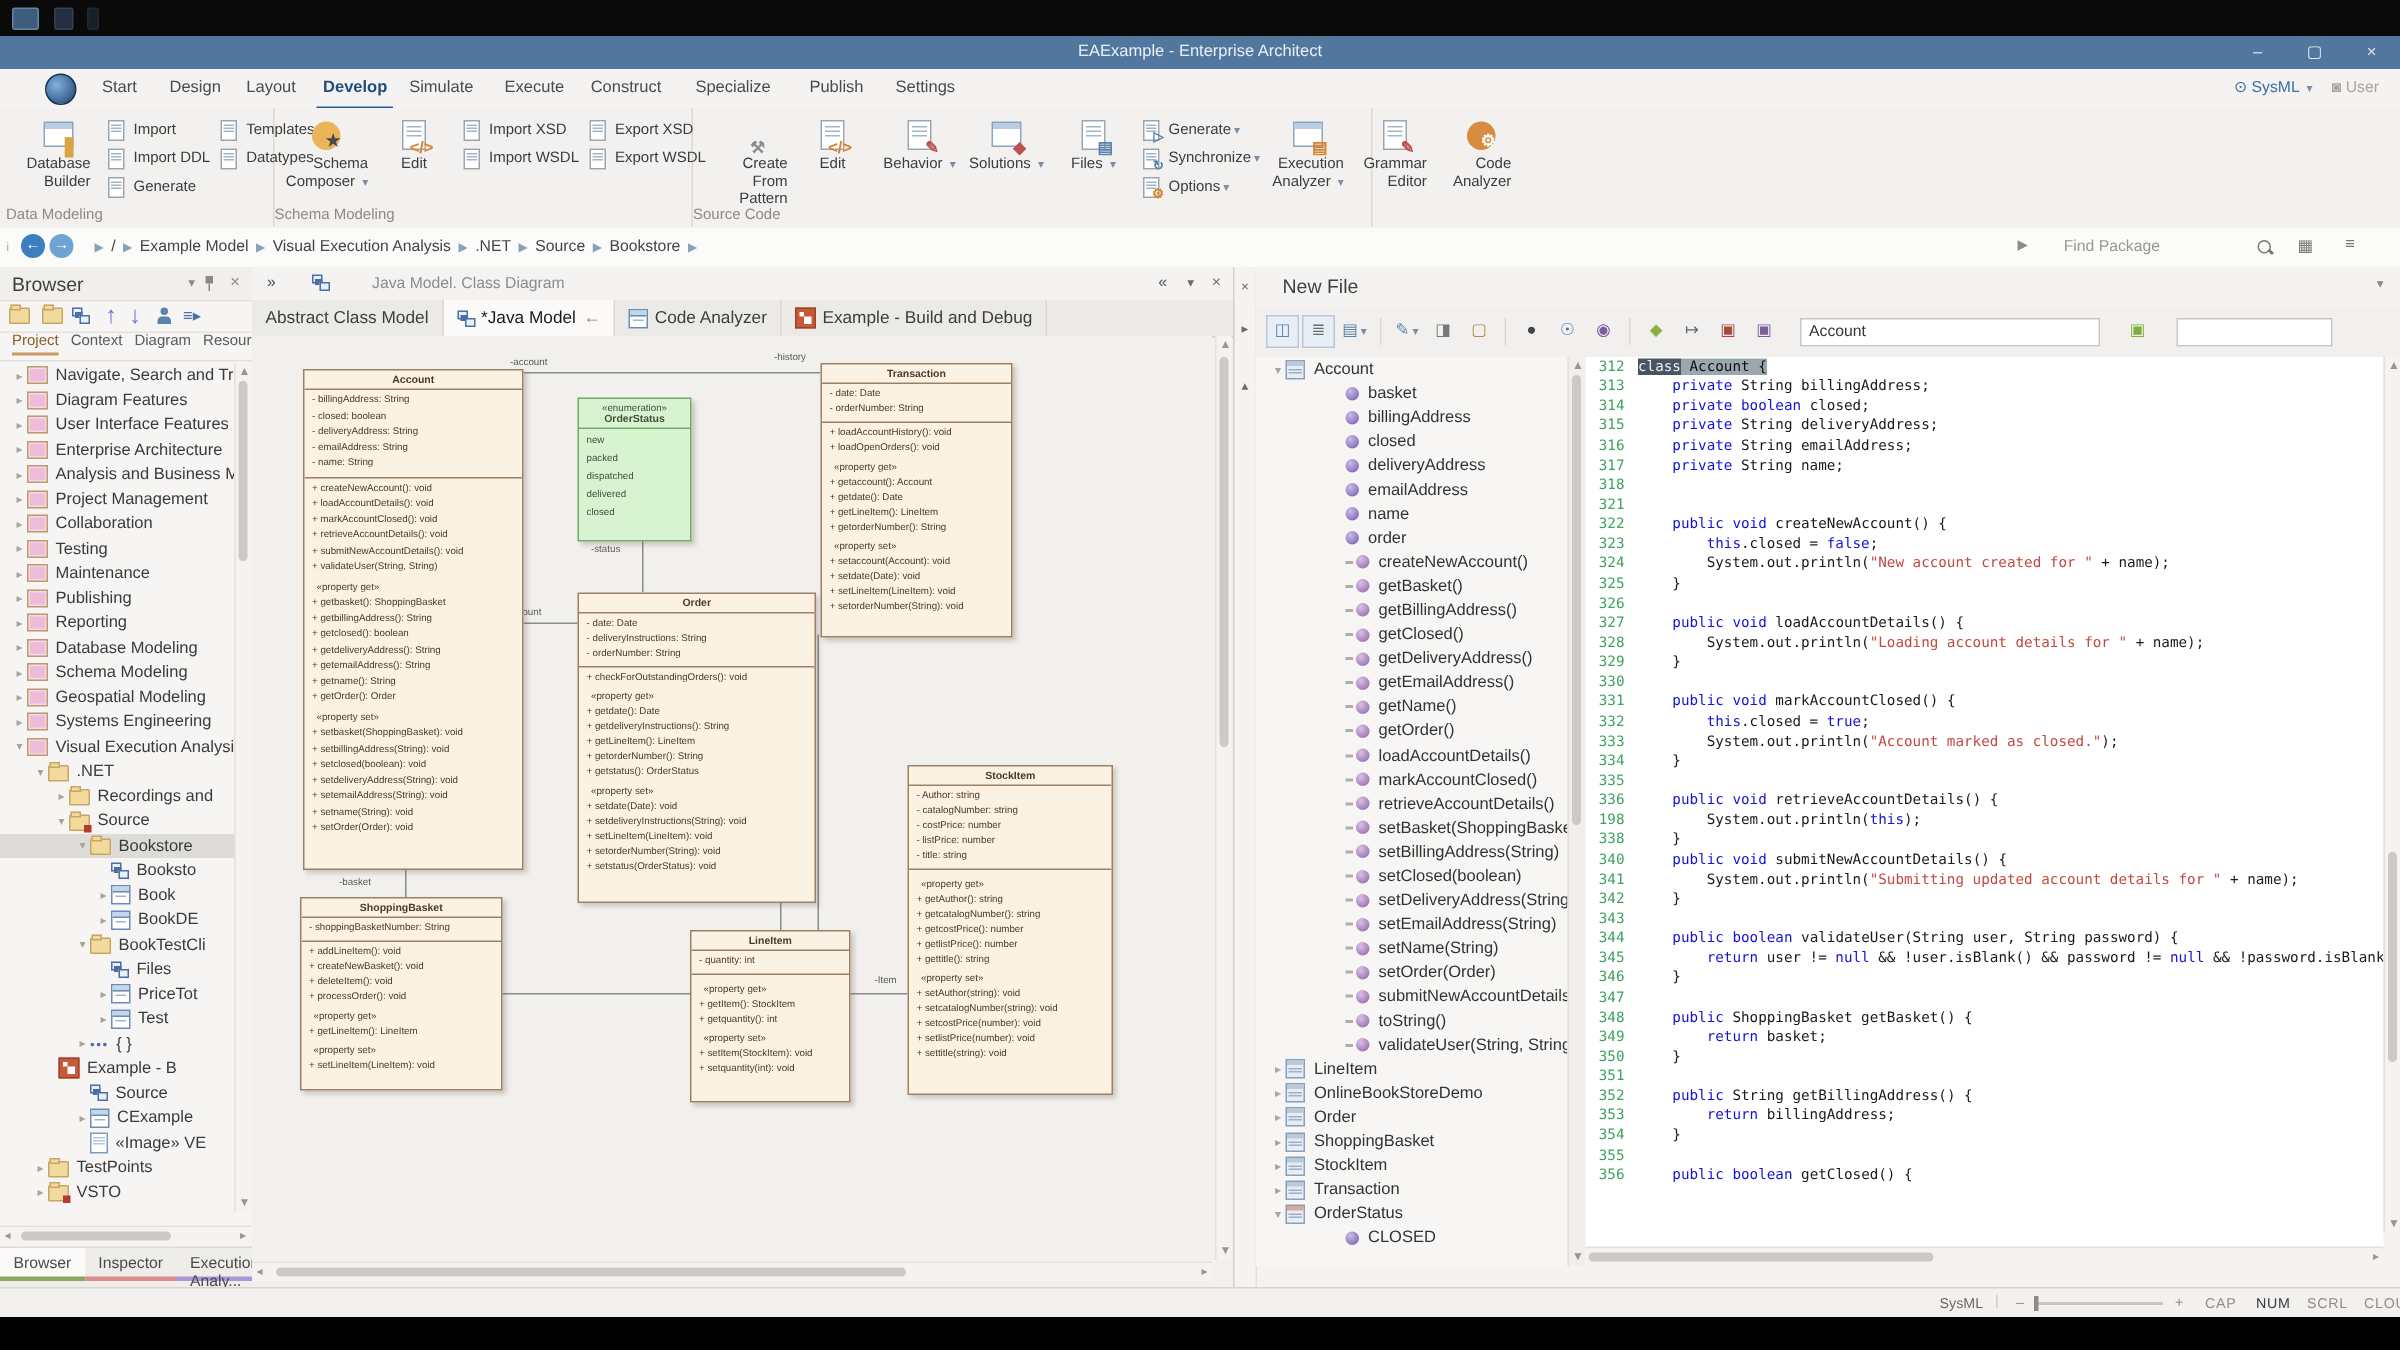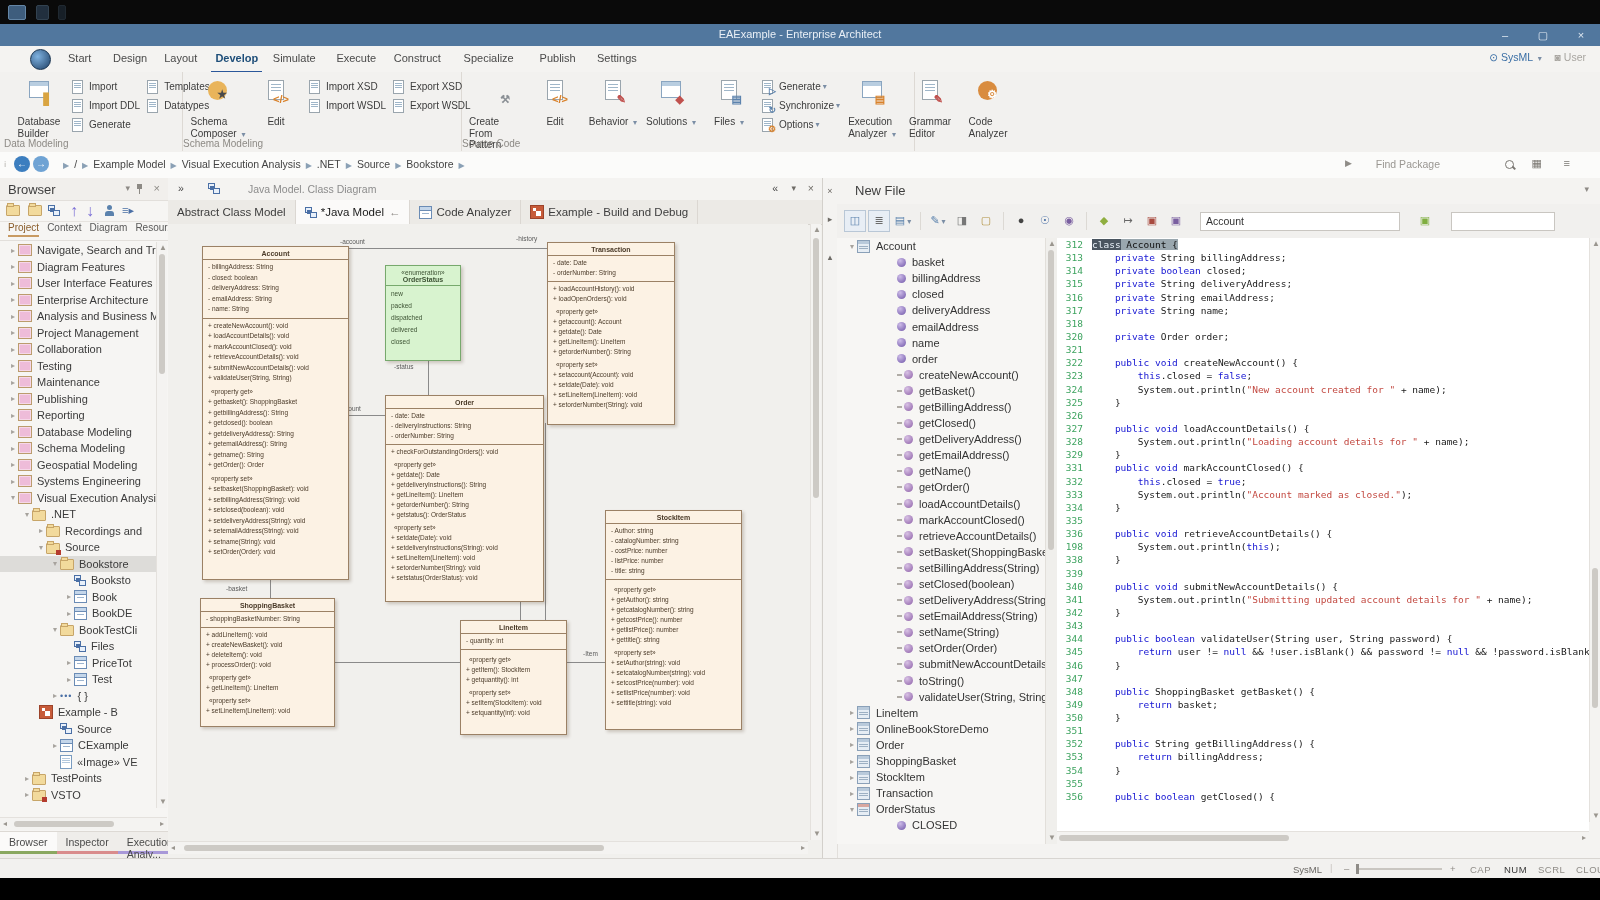--- a/index.html
+++ b/index.html
@@ -17,21 +17,21 @@
   #applogo{position:absolute;left:30px;top:3px;width:19px;height:19px;border-radius:50%;
            background:radial-gradient(circle at 35% 35%,#7fb2e0,#1d3f66);border:1px solid #16324f;}
   .rtab{position:absolute;top:0;height:25px;line-height:25px;font-size:11px;color:#4a4a4a;padding:0 4px;}
   .rtab.active{color:#1e4e79;font-weight:bold;border-bottom:2px solid #2b579a;}
   #ribright{position:absolute;right:14px;top:5px;font-size:10.5px;color:#3a6ea5;}
   #ribbonbody{left:0;top:72px;width:1600px;height:80px;background:#f2f1ef;border-bottom:1px solid #d8d5d1;}
   .rgroup{position:absolute;top:0;height:79px;border-right:1px solid #ddd9d4;}
   .gitems{position:absolute;left:6px;top:4px;height:58px;display:flex;align-items:flex-start;}
   .glabel{position:absolute;left:0;right:0;bottom:2px;text-align:left;font-size:10px;color:#8d8a85;}
   .rbig{display:inline-flex;flex-direction:column;align-items:center;width:56px;margin:0 1px;padding-top:2px;}
-  .rbig .blab{font-size:10px;color:#3c3c3c;text-align:left;line-height:11.5px;margin-top:12px;}
+  .rbig .blab{font-size:10px;color:#3c3c3c;text-align:right;line-height:11.5px;margin-top:0;}
   .rcol{display:inline-flex;flex-direction:column;justify-content:flex-start;margin:0 3px;padding-top:1px;}
   .rsmall{display:flex;align-items:center;height:19px;font-size:10px;color:#3c3c3c;white-space:nowrap;}
   .dd{color:#7b8ea5;font-size:8px;margin-left:2px;}
   
   .ri{position:relative;width:26px;height:26px;display:inline-block;}
   .sh-win{position:absolute;left:3px;top:3px;width:18px;height:15px;background:#fff;border:1px solid #8aa5c0;}
   .sh-win::before{content:"";position:absolute;left:0;top:0;right:0;height:4px;background:#b8cde0;}
   .sh-doc{position:absolute;left:5px;top:2px;width:14px;height:18px;background:#fff;border:1px solid #9aa5ad;}
   .sh-doc::before{content:"";position:absolute;left:2px;top:3px;right:2px;height:1px;background:#9fb6c9;box-shadow:0 3px 0 #9fb6c9,0 6px 0 #9fb6c9;}
   .sh-circle{position:absolute;left:3px;top:3px;width:19px;height:19px;border-radius:50%;}
@@ -1017,39 +1017,38 @@
       <span class="sarr" style="bottom:0;left:2px;position:absolute">▼</span>
     </div>
     <div id="code">
         <div class="cl"><span class="ln">312</span><span class="sg-hA">class</span><span class="sg-hB"> Account {</span></div>
         <div class="cl"><span class="ln">313</span><span class="sg-p">    </span><span class="sg-k">private</span><span class="sg-p"> String billingAddress;</span></div>
         <div class="cl"><span class="ln">314</span><span class="sg-p">    </span><span class="sg-k">private</span><span class="sg-p"> </span><span class="sg-k">boolean</span><span class="sg-p"> closed;</span></div>
         <div class="cl"><span class="ln">315</span><span class="sg-p">    </span><span class="sg-k">private</span><span class="sg-p"> String deliveryAddress;</span></div>
         <div class="cl"><span class="ln">316</span><span class="sg-p">    </span><span class="sg-k">private</span><span class="sg-p"> String emailAddress;</span></div>
         <div class="cl"><span class="ln">317</span><span class="sg-p">    </span><span class="sg-k">private</span><span class="sg-p"> String name;</span></div>
         <div class="cl"><span class="ln">318</span></div>
-        <div class="cl"><span class="ln">320</span><span class="sg-p">    </span><span class="sg-k">private</span><span class="sg-p"> Order order;</span></div>
         <div class="cl"><span class="ln">321</span></div>
         <div class="cl"><span class="ln">322</span><span class="sg-p">    </span><span class="sg-k">public</span><span class="sg-p"> </span><span class="sg-k">void</span><span class="sg-p"> createNewAccount() {</span></div>
         <div class="cl"><span class="ln">323</span><span class="sg-p">        </span><span class="sg-k">this</span><span class="sg-p">.closed = </span><span class="sg-k">false</span><span class="sg-p">;</span></div>
         <div class="cl"><span class="ln">324</span><span class="sg-p">        System.out.println(</span><span class="sg-s">"New account created for "</span><span class="sg-p"> + name);</span></div>
         <div class="cl"><span class="ln">325</span><span class="sg-p">    }</span></div>
         <div class="cl"><span class="ln">326</span></div>
         <div class="cl"><span class="ln">327</span><span class="sg-p">    </span><span class="sg-k">public</span><span class="sg-p"> </span><span class="sg-k">void</span><span class="sg-p"> loadAccountDetails() {</span></div>
         <div class="cl"><span class="ln">328</span><span class="sg-p">        System.out.println(</span><span class="sg-s">"Loading account details for "</span><span class="sg-p"> + name);</span></div>
         <div class="cl"><span class="ln">329</span><span class="sg-p">    }</span></div>
+        <div class="cl"><span class="ln">330</span></div>
         <div class="cl"><span class="ln">331</span><span class="sg-p">    </span><span class="sg-k">public</span><span class="sg-p"> </span><span class="sg-k">void</span><span class="sg-p"> markAccountClosed() {</span></div>
         <div class="cl"><span class="ln">332</span><span class="sg-p">        </span><span class="sg-k">this</span><span class="sg-p">.closed = </span><span class="sg-k">true</span><span class="sg-p">;</span></div>
         <div class="cl"><span class="ln">333</span><span class="sg-p">        System.out.println(</span><span class="sg-s">"Account marked as closed."</span><span class="sg-p">);</span></div>
         <div class="cl"><span class="ln">334</span><span class="sg-p">    }</span></div>
         <div class="cl"><span class="ln">335</span></div>
         <div class="cl"><span class="ln">336</span><span class="sg-p">    </span><span class="sg-k">public</span><span class="sg-p"> </span><span class="sg-k">void</span><span class="sg-p"> retrieveAccountDetails() {</span></div>
         <div class="cl"><span class="ln">198</span><span class="sg-p">        System.out.println(</span><span class="sg-k">this</span><span class="sg-p">);</span></div>
         <div class="cl"><span class="ln">338</span><span class="sg-p">    }</span></div>
-        <div class="cl"><span class="ln">339</span></div>
         <div class="cl"><span class="ln">340</span><span class="sg-p">    </span><span class="sg-k">public</span><span class="sg-p"> </span><span class="sg-k">void</span><span class="sg-p"> submitNewAccountDetails() {</span></div>
         <div class="cl"><span class="ln">341</span><span class="sg-p">        System.out.println(</span><span class="sg-s">"Submitting updated account details for "</span><span class="sg-p"> + name);</span></div>
         <div class="cl"><span class="ln">342</span><span class="sg-p">    }</span></div>
         <div class="cl"><span class="ln">343</span></div>
         <div class="cl"><span class="ln">344</span><span class="sg-p">    </span><span class="sg-k">public</span><span class="sg-p"> </span><span class="sg-k">boolean</span><span class="sg-p"> validateUser(String user, String password) {</span></div>
         <div class="cl"><span class="ln">345</span><span class="sg-p">        </span><span class="sg-k">return</span><span class="sg-p"> user != </span><span class="sg-k">null</span><span class="sg-p"> &amp;&amp; !user.isBlank() &amp;&amp; password != </span><span class="sg-k">null</span><span class="sg-p"> &amp;&amp; !password.isBlank();</span></div>
         <div class="cl"><span class="ln">346</span><span class="sg-p">    }</span></div>
         <div class="cl"><span class="ln">347</span></div>
         <div class="cl"><span class="ln">348</span><span class="sg-p">    </span><span class="sg-k">public</span><span class="sg-p"> ShoppingBasket getBasket() {</span></div>
         <div class="cl"><span class="ln">349</span><span class="sg-p">        </span><span class="sg-k">return</span><span class="sg-p"> basket;</span></div>

